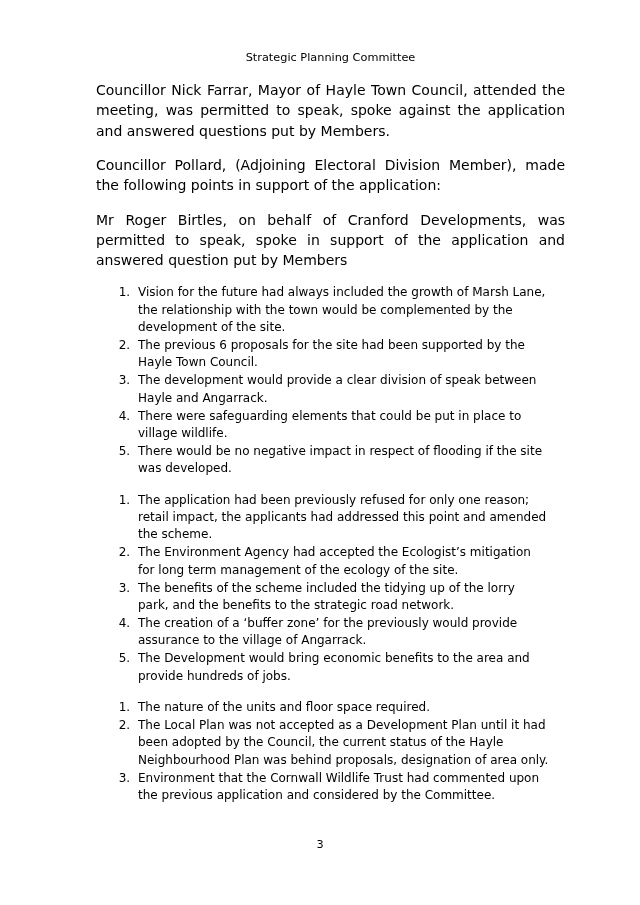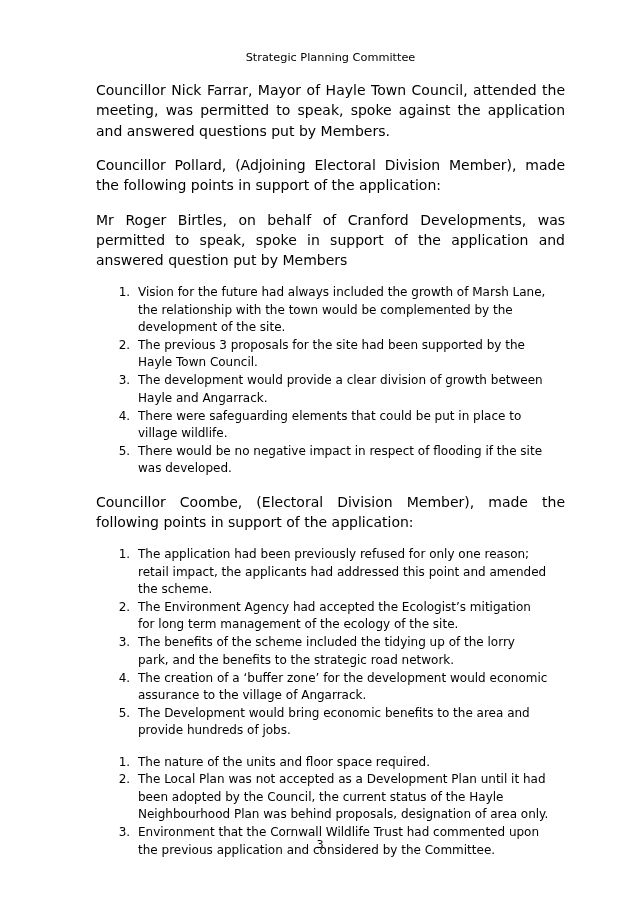--- a/index.html
+++ b/index.html
@@ -67,33 +67,32 @@
 
   <p class="body-para">Councillor Nick Farrar, Mayor of Hayle Town Council, attended the meeting, was permitted to speak, spoke against the application and answered questions put by Members.</p>
 
 
   <p class="body-para">Councillor Pollard, (Adjoining Electoral Division Member), made the following points in support of the application:</p>
 
   <p class="body-para">Mr Roger Birtles, on behalf of Cranford Developments, was permitted to speak, spoke in support of the application and answered question put by Members</p>
 
   <ol class="numlist">
     <li>Vision for the future had always included the growth of Marsh Lane, the relationship with the town would be complemented by the development of the site.</li>
-    <li>The previous 3 proposals for the site had been supported by the Hayle Town Council.</li>
-    <li>The development would provide a clear division of growth between Hayle and Angarrack.</li>
+    <li>The previous 6 proposals for the site had been supported by the Hayle Town Council.</li>
+    <li>The development would provide a clear division of speak between Hayle and Angarrack.</li>
     <li>There were safeguarding elements that could be put in place to village wildlife.</li>
     <li>There would be no negative impact in respect of flooding if the site was developed.</li>
   </ol>
 
-  <p class="body-para">Councillor Coombe, (Electoral Division Member), made the following points in support of the application:</p>
 
   <ol class="numlist">
     <li>The application had been previously refused for only one reason; retail impact, the applicants had addressed this point and amended the scheme.</li>
     <li>The Environment Agency had accepted the Ecologist’s mitigation for long term management of the ecology of the site.</li>
     <li>The benefits of the scheme included the tidying up of the lorry park, and the benefits to the strategic road network.</li>
-    <li>The creation of a ‘buffer zone’ for the development would economic assurance to the village of Angarrack.</li>
+    <li>The creation of a ‘buffer zone’ for the previously would provide assurance to the village of Angarrack.</li>
     <li>The Development would bring economic benefits to the area and provide hundreds of jobs.</li>
   </ol>
 
 
   <ol class="numlist">
     <li>The nature of the units and floor space required.</li>
     <li>The Local Plan was not accepted as a Development Plan until it had been adopted by the Council, the current status of the Hayle Neighbourhood Plan was behind proposals, designation of area only.</li>
     <li>Environment that the Cornwall Wildlife Trust had commented upon the previous application and considered by the Committee.</li>
   </ol>
 

